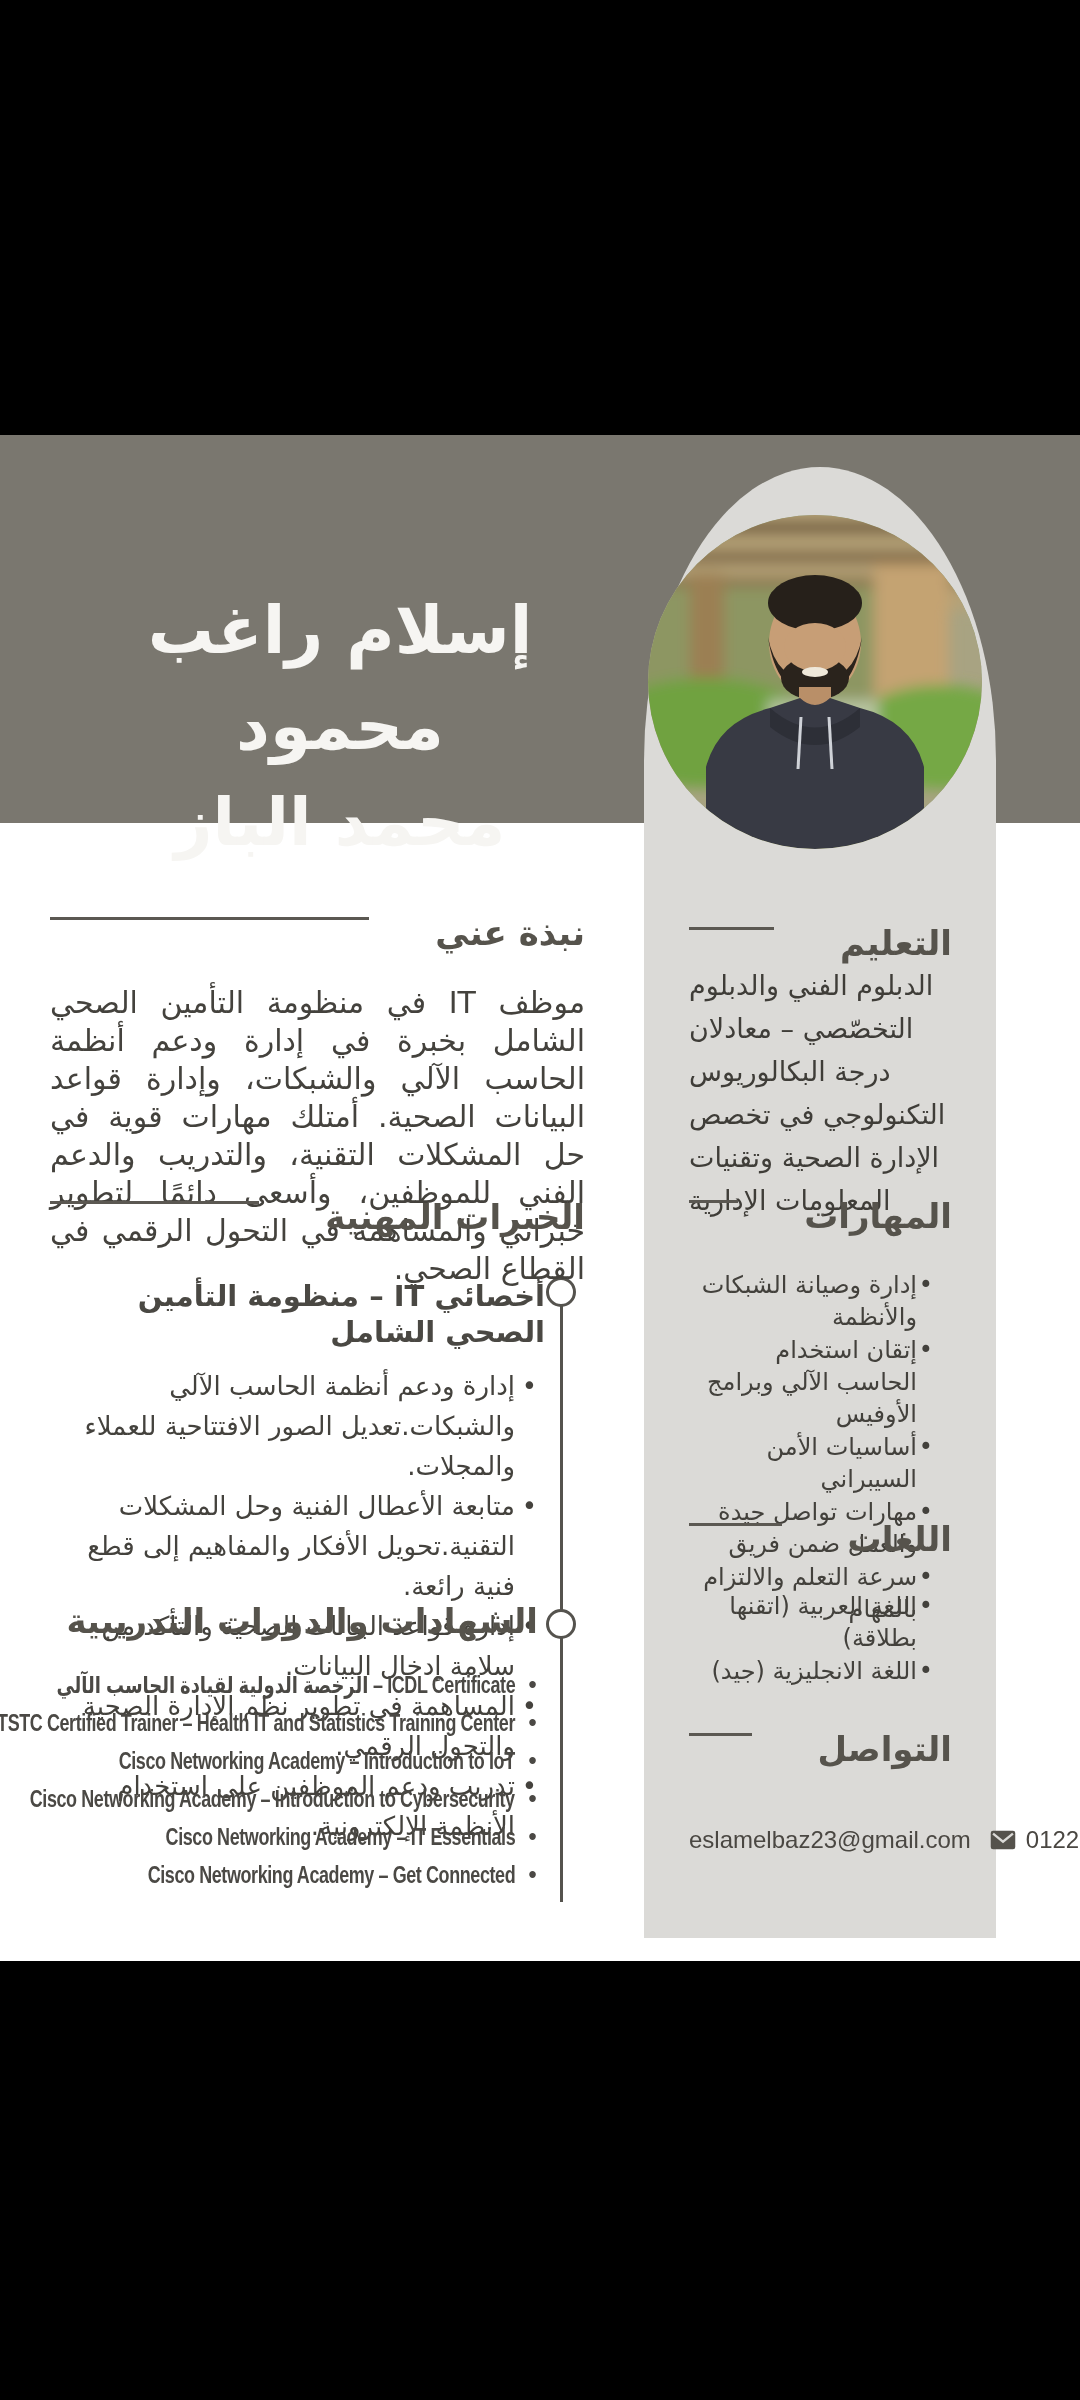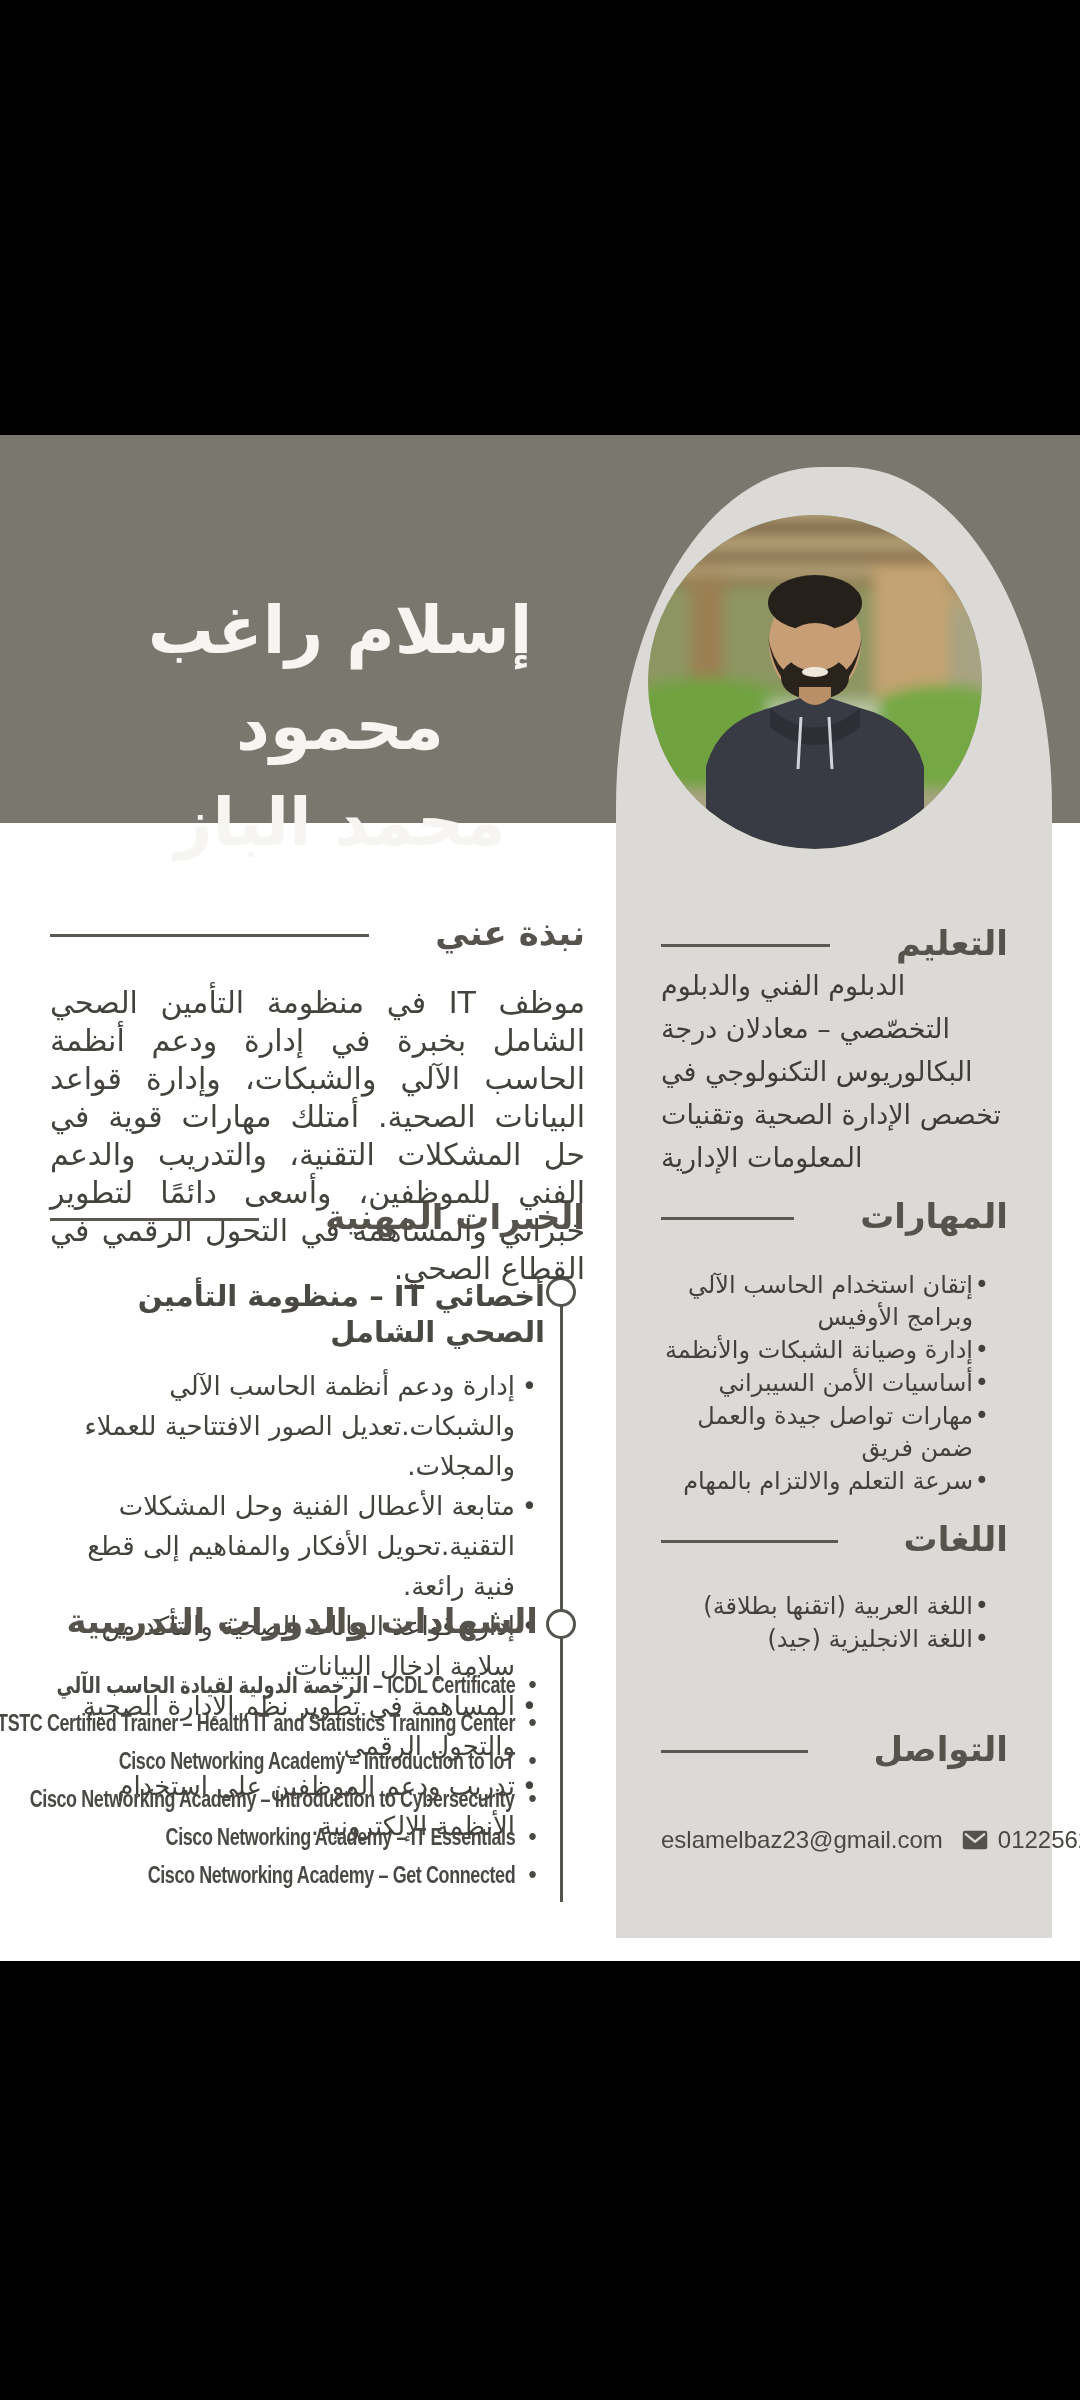--- a/index.html
+++ b/index.html
@@ -10,28 +10,28 @@
     --accent-line:#5b5852;
     --name-text:#f6f5f2;
     --icon:#55524c;
     --timeline:#55534e;
   }
   *{box-sizing:border-box;margin:0;padding:0}
   html,body{width:1080px;height:2400px}
   body{background:#000;position:relative;font-family:"DejaVu Sans",sans-serif;-webkit-font-smoothing:antialiased}
   .page{position:absolute;left:0;top:435px;width:1080px;height:1526px;background:#ffffff;overflow:hidden}
   .band{position:absolute;top:0;left:0;width:1080px;height:388px;background:var(--header-gray)}
-  .sidebar{position:absolute;left:616px;top:32px;width:436px;height:1471px;background:var(--sidebar-gray);
+  .sidebar{position:absolute;left:644px;top:32px;width:352px;height:1471px;background:var(--sidebar-gray);
            border-radius:204px 204px 0 0 / 340px 340px 0 0}
   .photo{position:absolute;left:648px;top:80px;width:334px;height:334px;border-radius:50%;overflow:hidden;background:#9aa37b}
   .photo svg{display:block;width:334px;height:334px}
   .name{position:absolute;left:60px;top:148px;width:560px;text-align:center;direction:rtl;
         font-size:66px;font-weight:bold;color:var(--name-text);line-height:96px}
   
-  .h-row{display:flex;direction:rtl;align-items:center;gap:66px}
+  .h-row{display:flex;direction:rtl;gap:66px}
   .sec-title{font-size:34px;font-weight:bold;color:var(--heading);white-space:nowrap;line-height:41px}
   .h-line{flex:1;height:3px;background:var(--accent-line);margin-top:4px;min-width:30px}
   
   .main{position:absolute;left:50px;top:0;width:535px;height:1526px}
   .sec{position:absolute;left:0;right:0}
   .sec-about{top:478px}
   .about-text{margin-top:30px;direction:rtl;text-align:justify;font-size:30px;line-height:38px;color:var(--text)}
   .sec-exp{top:762px}
   .job-title{margin:40px 40px 0 0;direction:rtl;text-align:right;font-size:29px;font-weight:bold;color:#4a4843;line-height:36px}
   ul.exp-list{margin:16px 70px 0 0;direction:rtl;list-style:none;
@@ -180,22 +180,22 @@
       <p class="edu-text">الدبلوم الفني والدبلوم التخصّصي – معادلان درجة البكالوريوس التكنولوجي في تخصص الإدارة الصحية وتقنيات المعلومات الإدارية</p>
     </div>
 
     <div class="sb-sec sb-skills">
       <div class="h-row">
         <div class="sec-title">المهارات</div>
         <div class="h-line"></div>
       </div>
       <ul class="sb-list">
 
-      <li>إتقان استخدام الحاسب الآلي وبرامج الأوفيس</li>
-          <li>إدارة وصيانة الشبكات والأنظمة</li>
+      <li>إدارة وصيانة الشبكات والأنظمة</li>
+          <li>إتقان استخدام الحاسب الآلي وبرامج الأوفيس</li>
           <li>أساسيات الأمن السيبراني</li>
           <li>مهارات تواصل جيدة والعمل ضمن فريق</li>
           <li>سرعة التعلم والالتزام بالمهام</li>
         </ul>
     </div>
 
     <div class="sb-sec sb-langs">
       <div class="h-row">
         <div class="sec-title">اللغات</div>
         <div class="h-line"></div>

